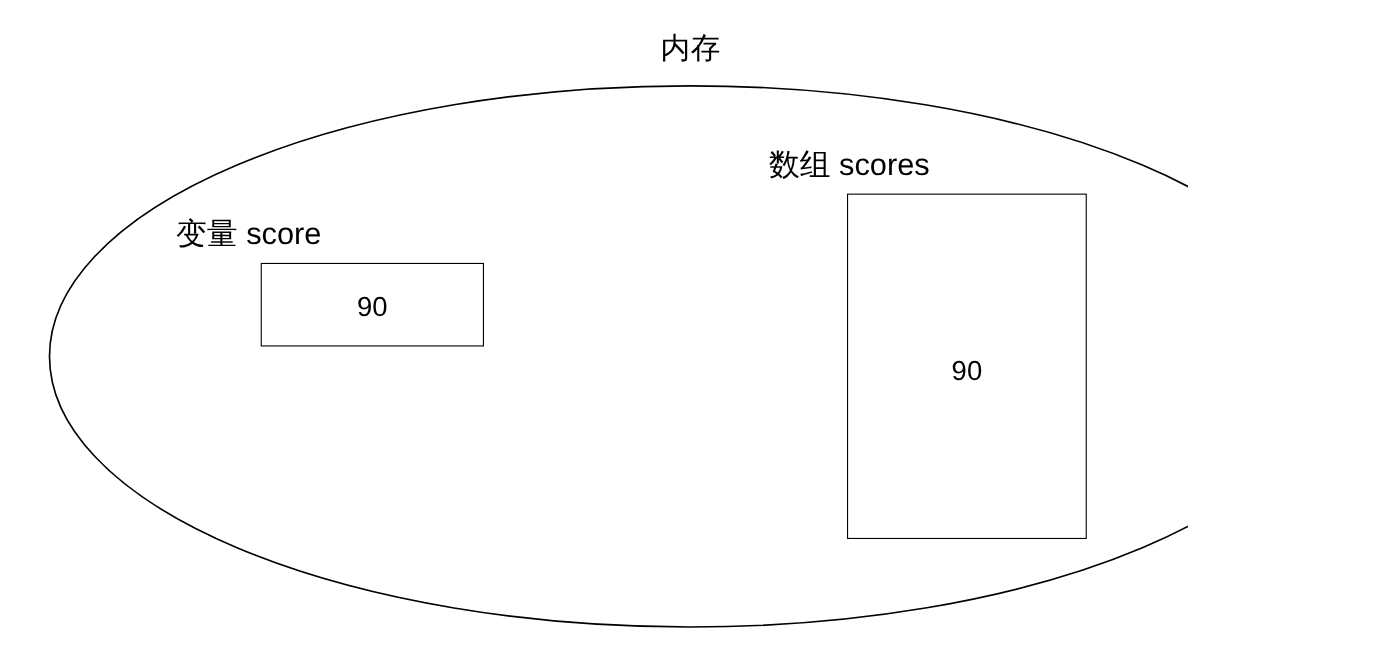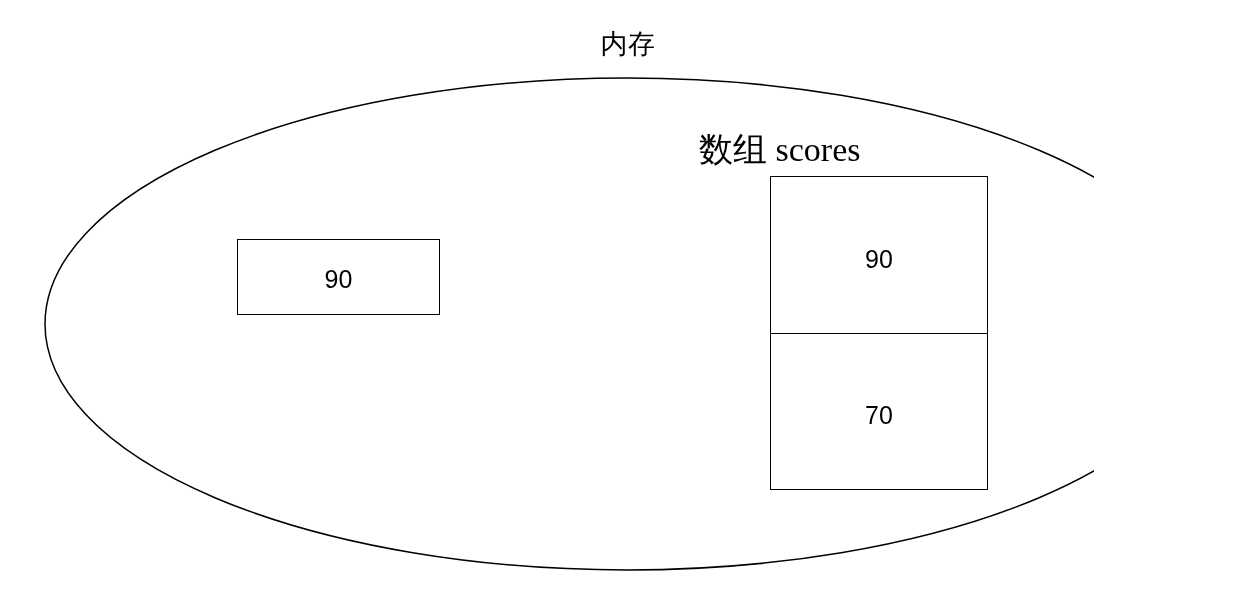--- a/index.html
+++ b/index.html
@@ -11,21 +11,20 @@
   body {
     font-family: "Liberation Sans", "DejaVu Sans", sans-serif;
     color: #000000;
   }
   #canvas {
     position: relative;
     width: 1080px;
     height: 596px;
     background: #ffffff;
     overflow: hidden;
-    padding-left: 14px;
   }
   #memory-ellipse-svg {
     position: absolute;
     left: 0;
     top: 0;
     width: 1256px;
     height: 596px;
     pointer-events: none;
   }
   .diagram-title {
@@ -34,24 +33,23 @@
     top: 28px;
     width: 1256px;
     text-align: center;
     font-size: 27px;
     line-height: 32px;
     letter-spacing: 0.5px;
     white-space: nowrap;
   }
   .group-label {
     position: absolute;
-    font-size: 34px;
+    font-size: 28px;
     line-height: 30px;
     white-space: nowrap;
-    font-family: Liberation Serif, serif;
   }
   #variable-label {
     left: 160px;
     top: 198px;
   }
   #array-label {
     left: 699px;
     top: 135px;
   }
   .var-box {
@@ -106,29 +104,27 @@
 <body>
 
 <div id="canvas">
 
   <svg id="memory-ellipse-svg" viewBox="0 0 1256 596" xmlns="http://www.w3.org/2000/svg">
     <ellipse cx="627" cy="324" rx="582" ry="246" fill="none" stroke="#000000" stroke-width="1.5"></ellipse>
   </svg>
 
   <div class="diagram-title">内存</div>
 
+  <div class="group-label" id="variable-label">变量 score</div>
 
   <div class="var-box">
     <span class="cell-value">90</span>
   </div>
 
   <div class="group-label" id="array-label">数组 scores</div>
 
   <div class="array-box">
     <div class="array-cell">
       <span class="cell-value">90</span>
     </div>
-    <div class="array-cell">
-      <span class="cell-value">70</span>
-    </div>
   </div>
 
 </div>
 
 </body></html>

